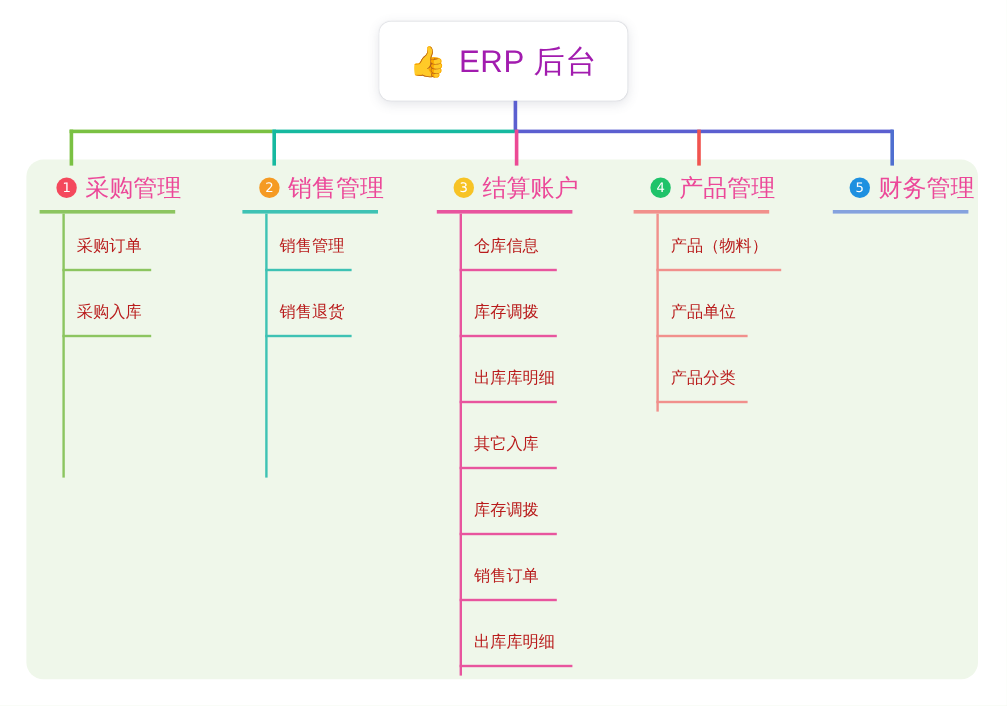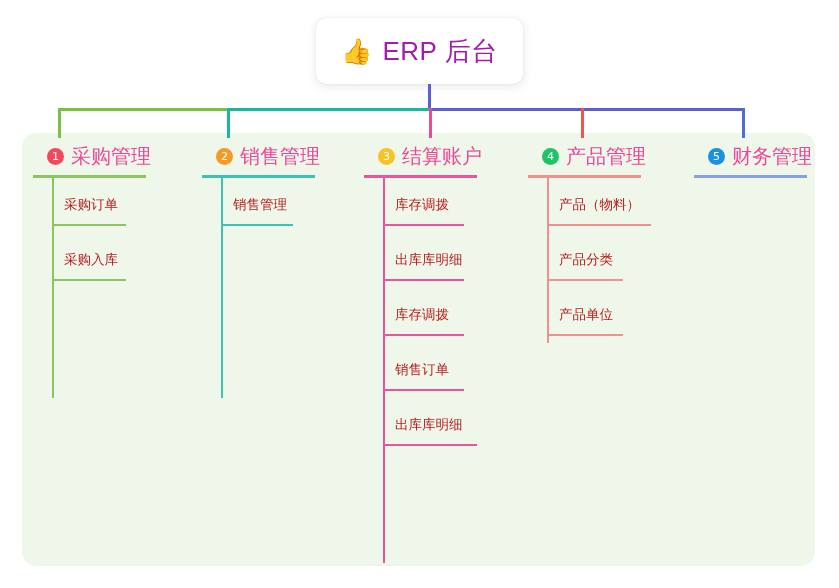--- a/index.html
+++ b/index.html
@@ -102,36 +102,48 @@
           <span class="badge" style="background: rgb(245, 154, 35);">2</span>
           <span class="branch-name">销售管理</span>
         </div>
         <div class="head-rule" style="width: 113px; background: rgb(62, 194, 180);"></div>
         <div class="items">
           <div class="spine" style="background: rgb(62, 194, 180); height: 220px;"></div>
           <div class="item">
             <div class="item-label">销售管理</div>
             <div class="item-rule" style="width: 72px; background: rgb(62, 194, 180);"></div>
           </div>
+          <div class="item">
+            <div class="item-label">销售退货</div>
+            <div class="item-rule" style="width: 72px; background: rgb(62, 194, 180);"></div>
+          </div>
         </div>
       </div>
       <div class="branch" style="left: 364px;">
         <div class="branch-head">
           <span class="badge" style="background: rgb(247, 195, 37);">3</span>
           <span class="branch-name">结算账户</span>
         </div>
         <div class="head-rule" style="width: 113px; background: rgb(232, 85, 158);"></div>
         <div class="items">
           <div class="spine" style="background: rgb(232, 85, 158); height: 385px;"></div>
           <div class="item">
+            <div class="item-label">仓库信息</div>
+            <div class="item-rule" style="width: 81px; background: rgb(232, 85, 158);"></div>
+          </div>
+          <div class="item">
             <div class="item-label">库存调拨</div>
             <div class="item-rule" style="width: 81px; background: rgb(232, 85, 158);"></div>
           </div>
           <div class="item">
             <div class="item-label">出库库明细</div>
+            <div class="item-rule" style="width: 81px; background: rgb(232, 85, 158);"></div>
+          </div>
+          <div class="item">
+            <div class="item-label">其它入库</div>
             <div class="item-rule" style="width: 81px; background: rgb(232, 85, 158);"></div>
           </div>
           <div class="item">
             <div class="item-label">库存调拨</div>
             <div class="item-rule" style="width: 81px; background: rgb(232, 85, 158);"></div>
           </div>
           <div class="item">
             <div class="item-label">销售订单</div>
             <div class="item-rule" style="width: 81px; background: rgb(232, 85, 158);"></div>
           </div>
@@ -147,25 +159,25 @@
           <span class="branch-name">产品管理</span>
         </div>
         <div class="head-rule" style="width: 113px; background: rgb(241, 144, 140);"></div>
         <div class="items">
           <div class="spine" style="background: rgb(241, 144, 140); height: 165px;"></div>
           <div class="item">
             <div class="item-label">产品（物料）</div>
             <div class="item-rule" style="width: 104px; background: rgb(241, 144, 140);"></div>
           </div>
           <div class="item">
-            <div class="item-label">产品分类</div>
+            <div class="item-label">产品单位</div>
             <div class="item-rule" style="width: 76px; background: rgb(241, 144, 140);"></div>
           </div>
           <div class="item">
-            <div class="item-label">产品单位</div>
+            <div class="item-label">产品分类</div>
             <div class="item-rule" style="width: 76px; background: rgb(241, 144, 140);"></div>
           </div>
         </div>
       </div>
       <div class="branch" style="left: 694px;">
         <div class="branch-head">
           <span class="badge" style="background: rgb(30, 144, 224);">5</span>
           <span class="branch-name">财务管理</span>
         </div>
         <div class="head-rule" style="width: 113px; background: rgb(133, 162, 222);"></div>

